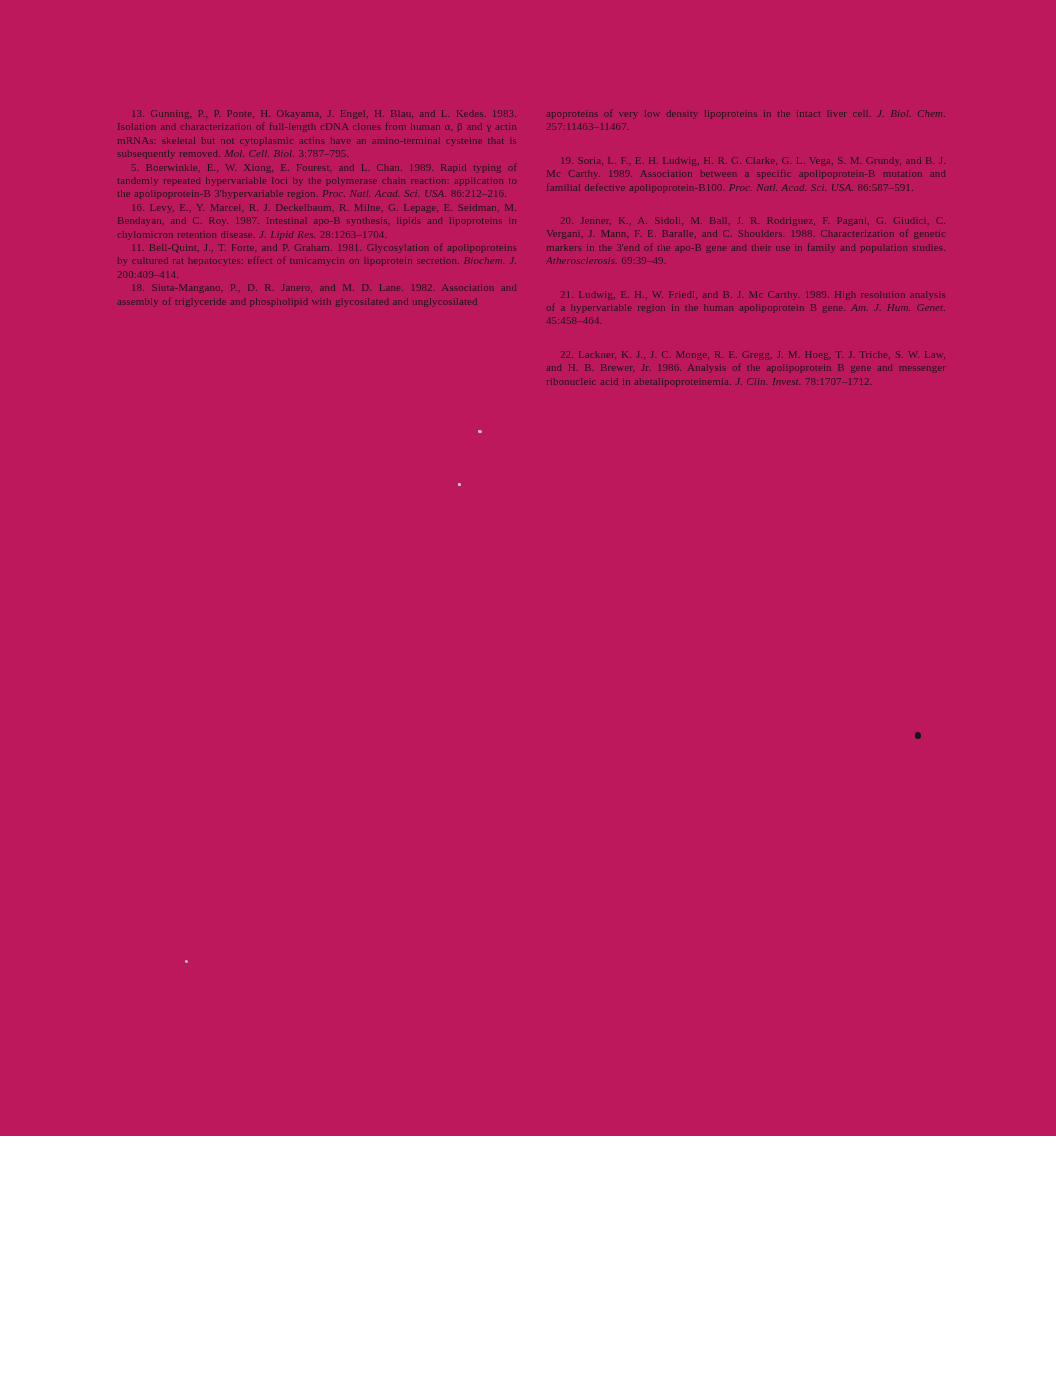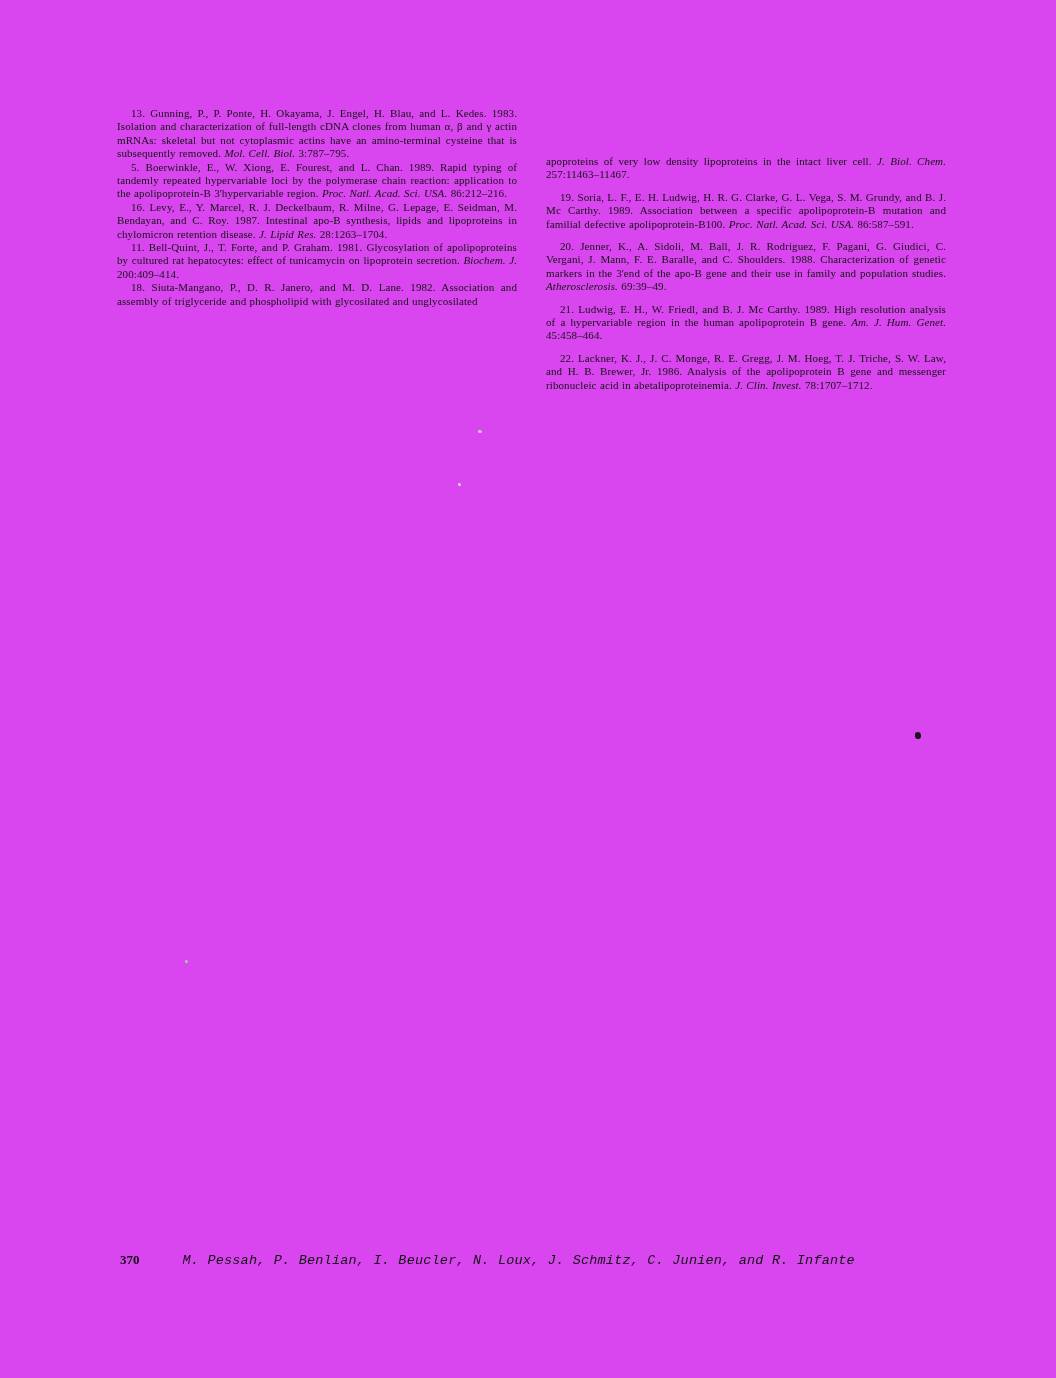--- a/index.html
+++ b/index.html
@@ -3,22 +3,22 @@
 <meta charset="utf-8">
 <style>
   html, body {
     margin: 0;
     padding: 0;
     background: #ffffff;
   }
   .page {
     position: relative;
     width: 1056px;
-    height: 1378px;
-    background: #d946ef;
+    height: 1136px;
+    background: #be185d;
     overflow: hidden;
     font-family: "Liberation Serif", serif;
     color: #141414;
   }
   .columns {
     position: absolute;
     top: 107px;
     left: 117px;
     width: 830px;
     display: flex;
@@ -31,24 +31,23 @@
     margin: 0;
     font-size: 11px;
     line-height: 13.4px;
     text-align: justify;
     text-indent: 14px;
     letter-spacing: 0.1px;
     word-spacing: 0.5px;
   }
   p.ref.no-indent {
     text-indent: 0;
-    margin-top: 48px;
   }
   .col-right p.ref + p.ref {
-    margin-top: 9px;
+    margin-top: 20px;
   }
   p.ref i {
     font-style: italic;
   }
   .footer {
     position: absolute;
     left: 120px;
     top: 1250px;
     width: 830px;
     white-space: nowrap;

